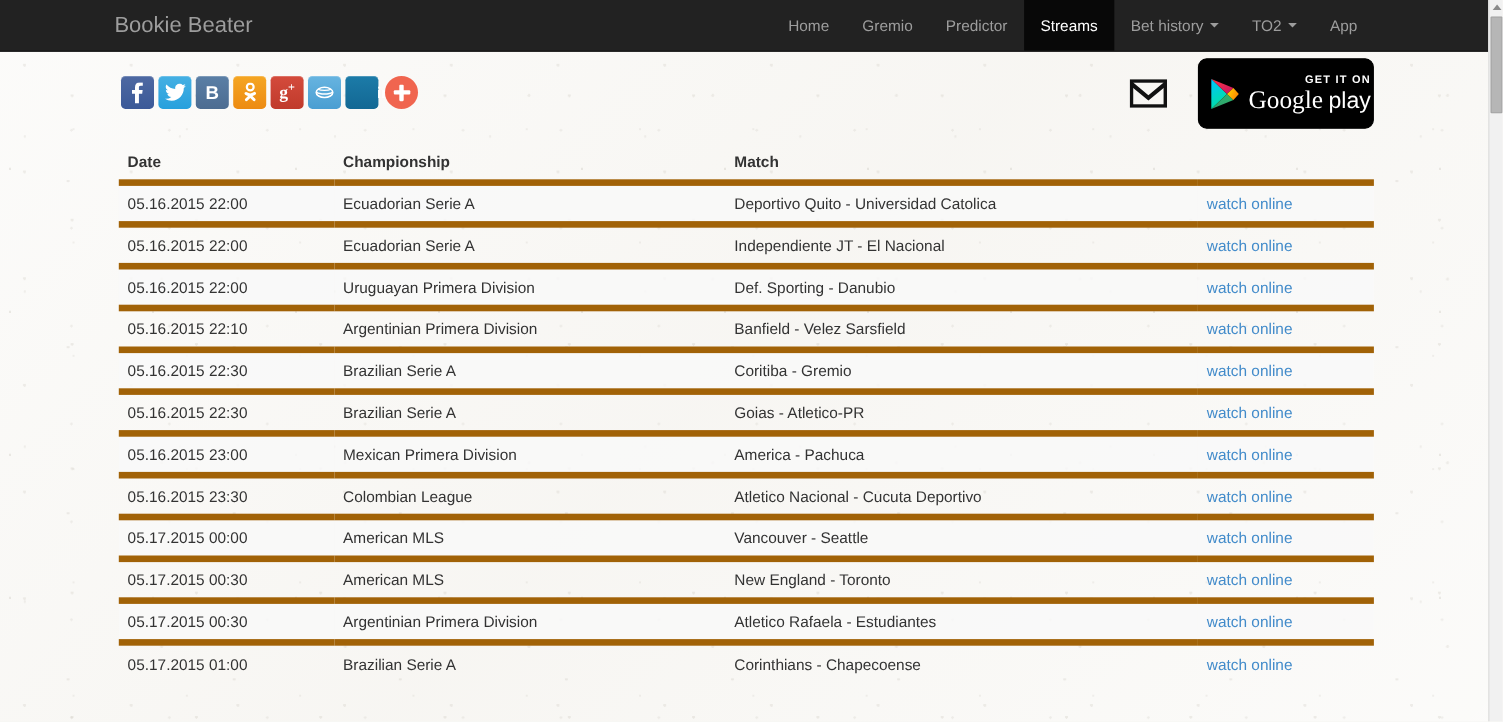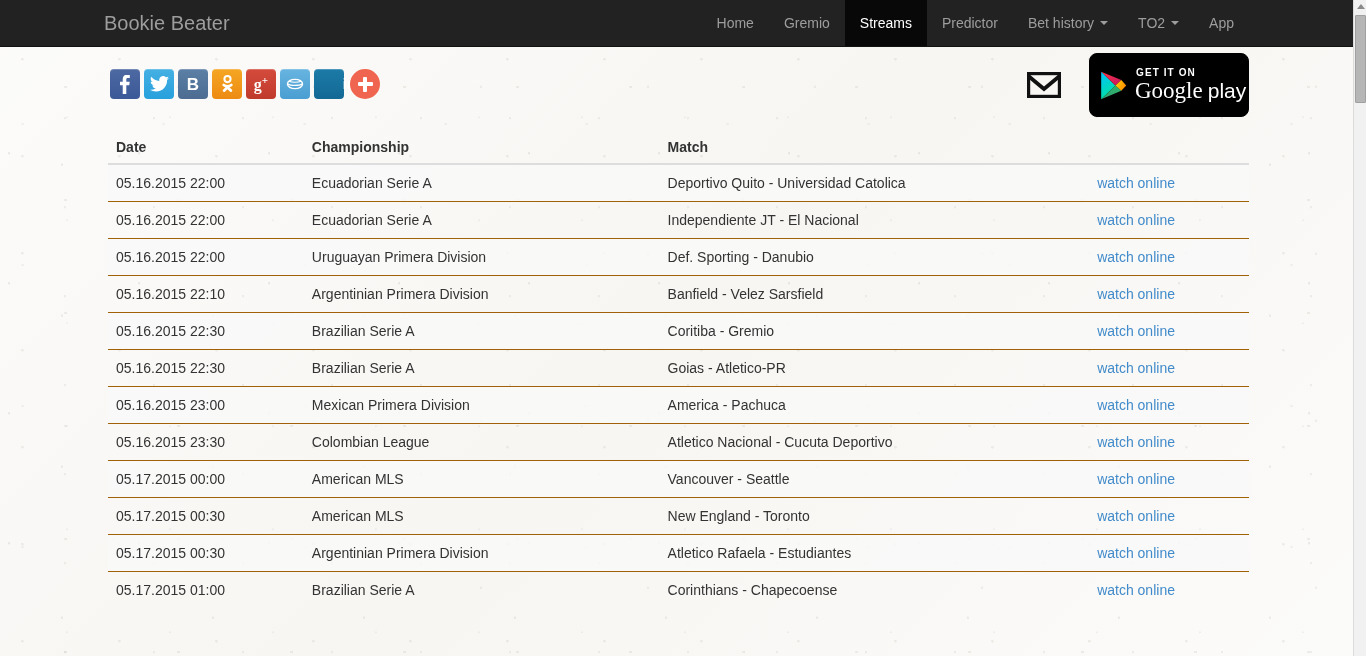--- a/index.html
+++ b/index.html
@@ -155,20 +155,21 @@
   }
   .plus-glyph::before { left: 5.5px; top: 0; width: 4px; height: 15px; }
   .plus-glyph::after  { top: 5.5px; left: 0; height: 4px; width: 15px; }
 
   .right-tools {
     position: absolute;
     right: 0; top: 6px;
     display: flex;
     align-items: center;
     gap: 28px;
+    text-align: right;
   }
   .mail-icon {
     width: 34px; height: 26px;
     display: block;
     cursor: pointer;
   }
   .gplay-badge {
     width: 160px; height: 64px;
     background: #000;
     border-radius: 8px;
@@ -209,21 +210,21 @@
     text-align: left;
     font-size: 14px;
     font-weight: bold;
     color: #333;
     padding: 8px 8px 8px 8px;
     border-bottom: 2px solid #dddddd;
     vertical-align: bottom;
   }
   table.streams td {
     padding: 8px 8px;
-    border-top: 1px solid #a16207;
+    border-top: 6px solid #a16207;
     font-size: 14px;
     color: #333;
     vertical-align: middle;
     height: 37px;
     margin-left: 36px;
   }
   table.streams tbody tr:nth-child(odd) { background-color: rgba(249,249,249,0.82); }
   table.streams tbody tr:nth-child(even) { background-color: transparent; }
   .col-date { width: 196px; }
   .col-champ { width: 356px; }
@@ -280,28 +281,28 @@
         <li class="nav-item">
           <a class="nav-link" href="#">
             <span>Home</span>
           </a>
         </li>
         <li class="nav-item">
           <a class="nav-link" href="#">
             <span>Gremio</span>
           </a>
         </li>
+        <li class="nav-item">
+          <a class="nav-link" href="#">
+            <span>Predictor</span>
+          </a>
+        </li>
         <li class="nav-item active">
           <a class="nav-link" href="#">
             <span>Streams</span>
-          </a>
-        </li>
-        <li class="nav-item">
-          <a class="nav-link" href="#">
-            <span>Predictor</span>
           </a>
         </li>
         <li class="nav-item">
           <a class="nav-link" href="#">
             <span>Bet history</span>
             <span class="caret"></span>
           </a>
         </li>
         <li class="nav-item">
           <a class="nav-link" href="#">

